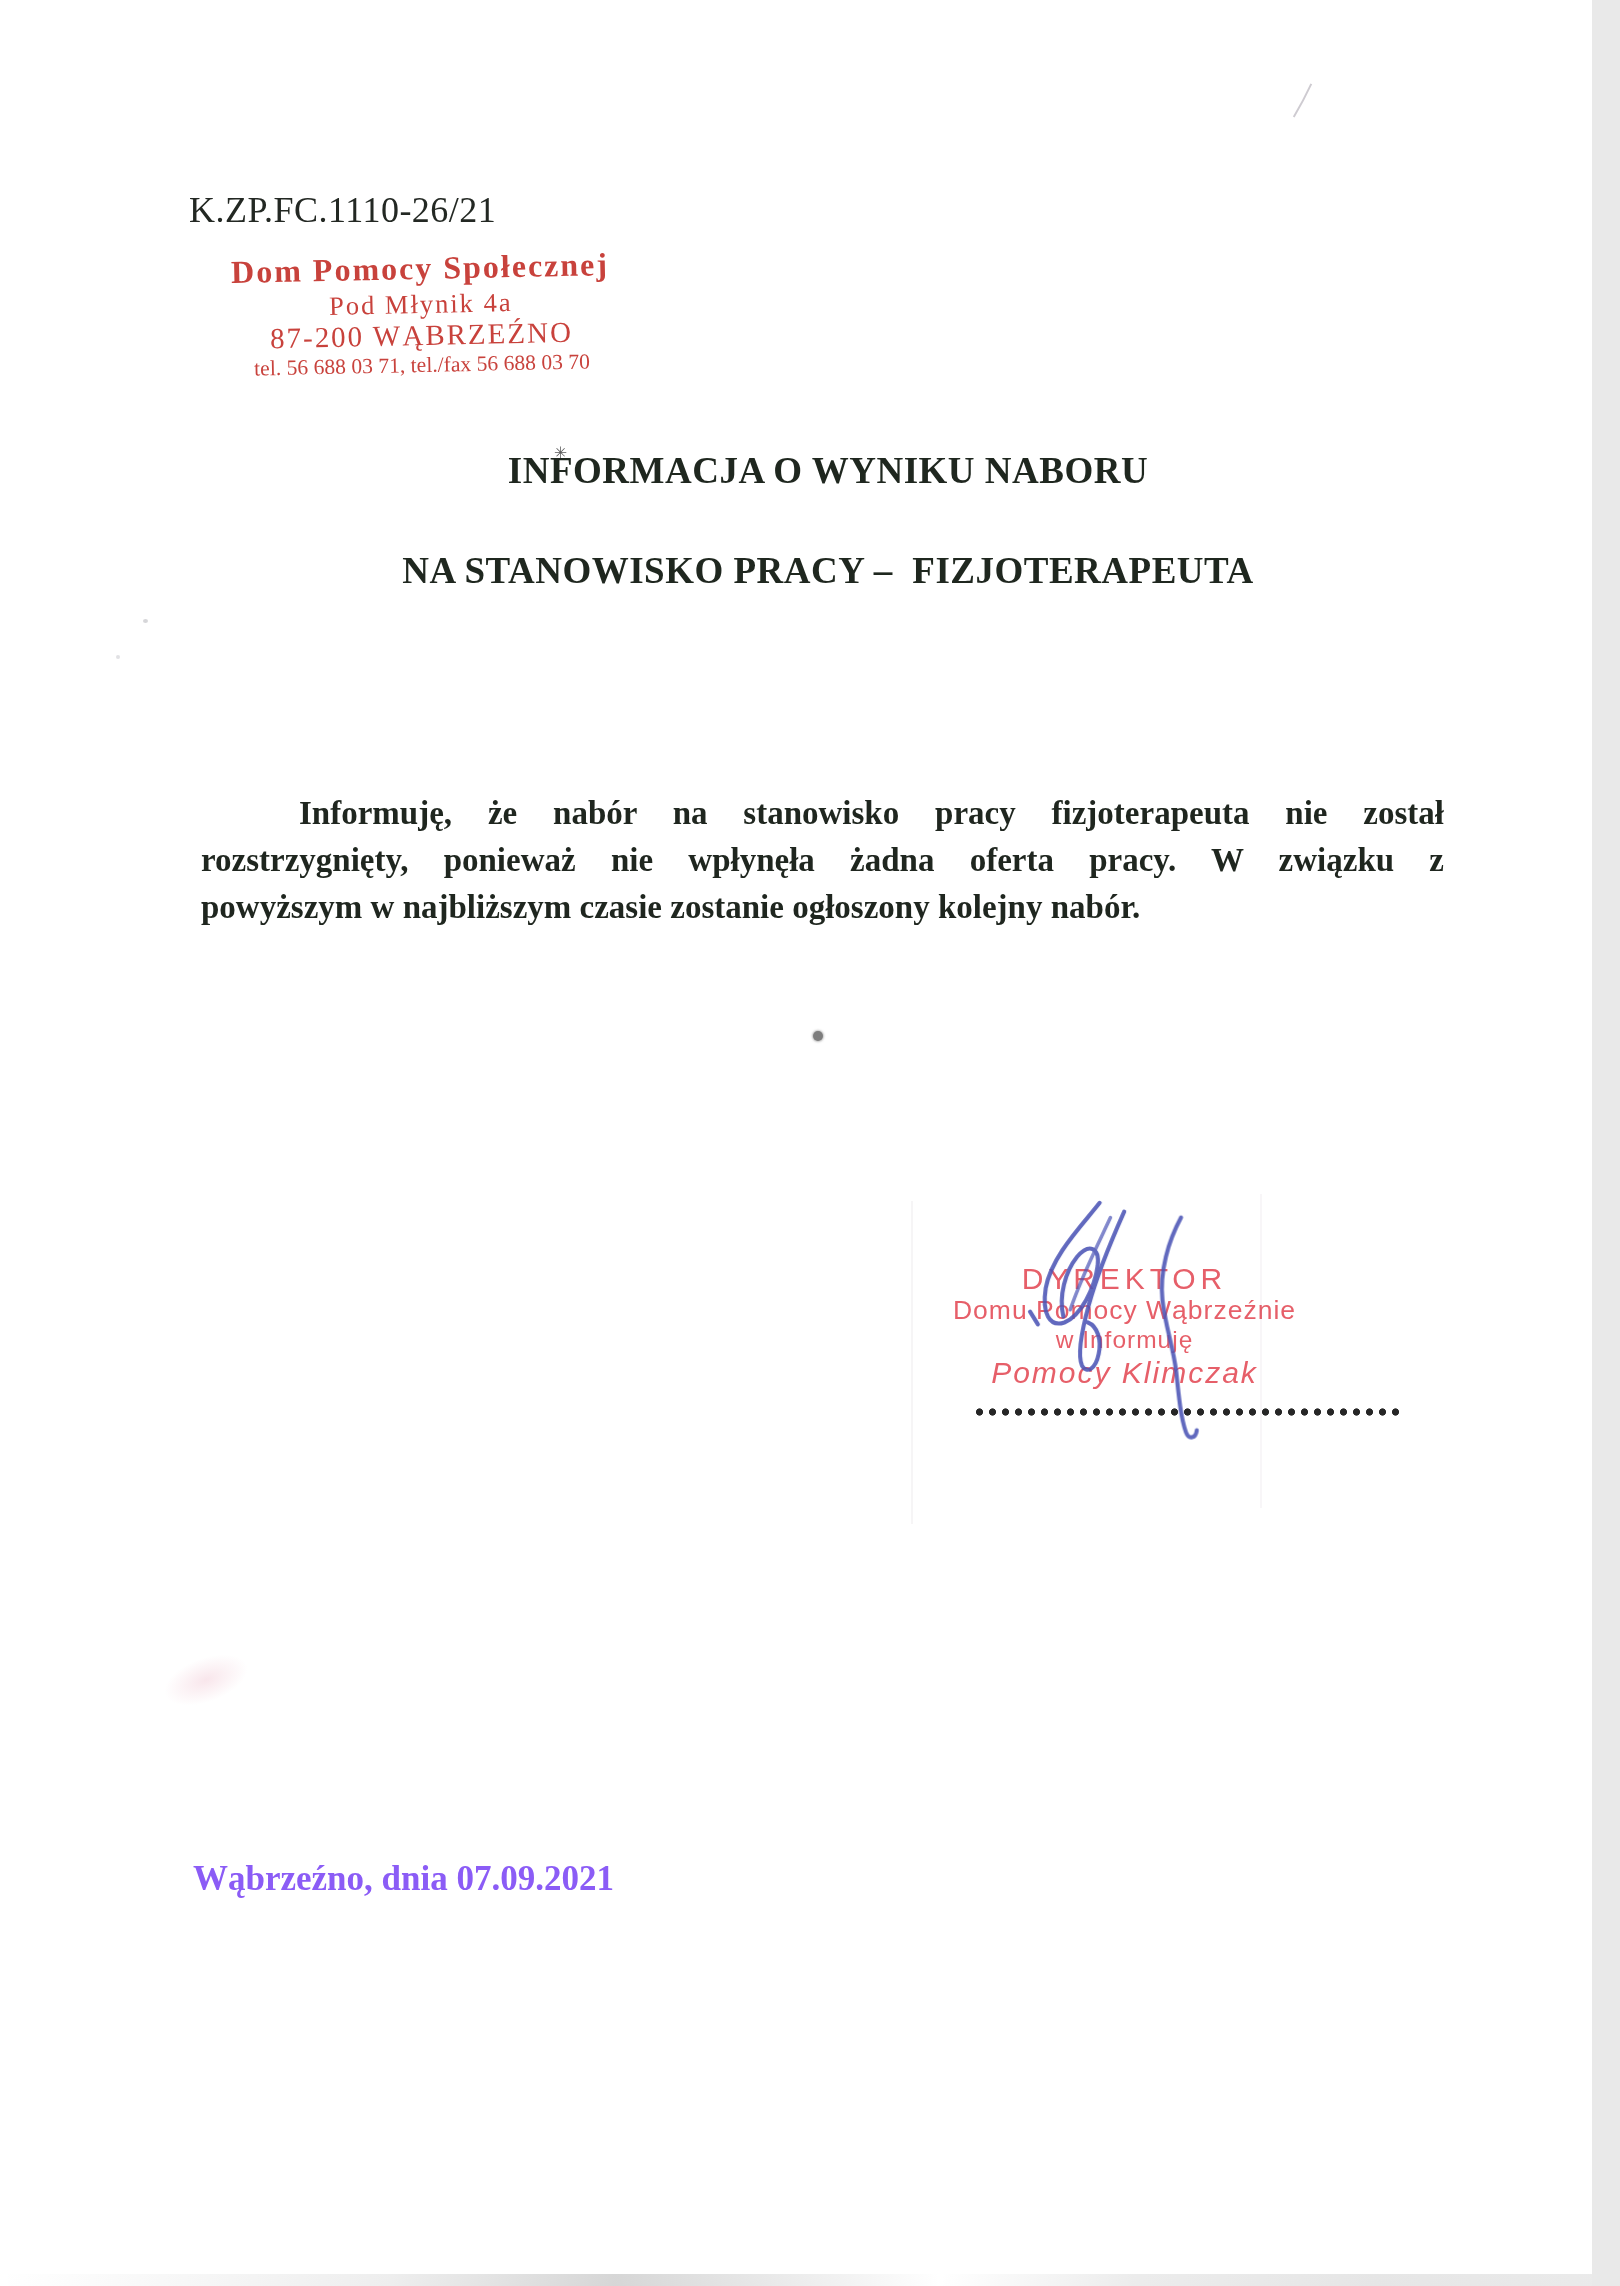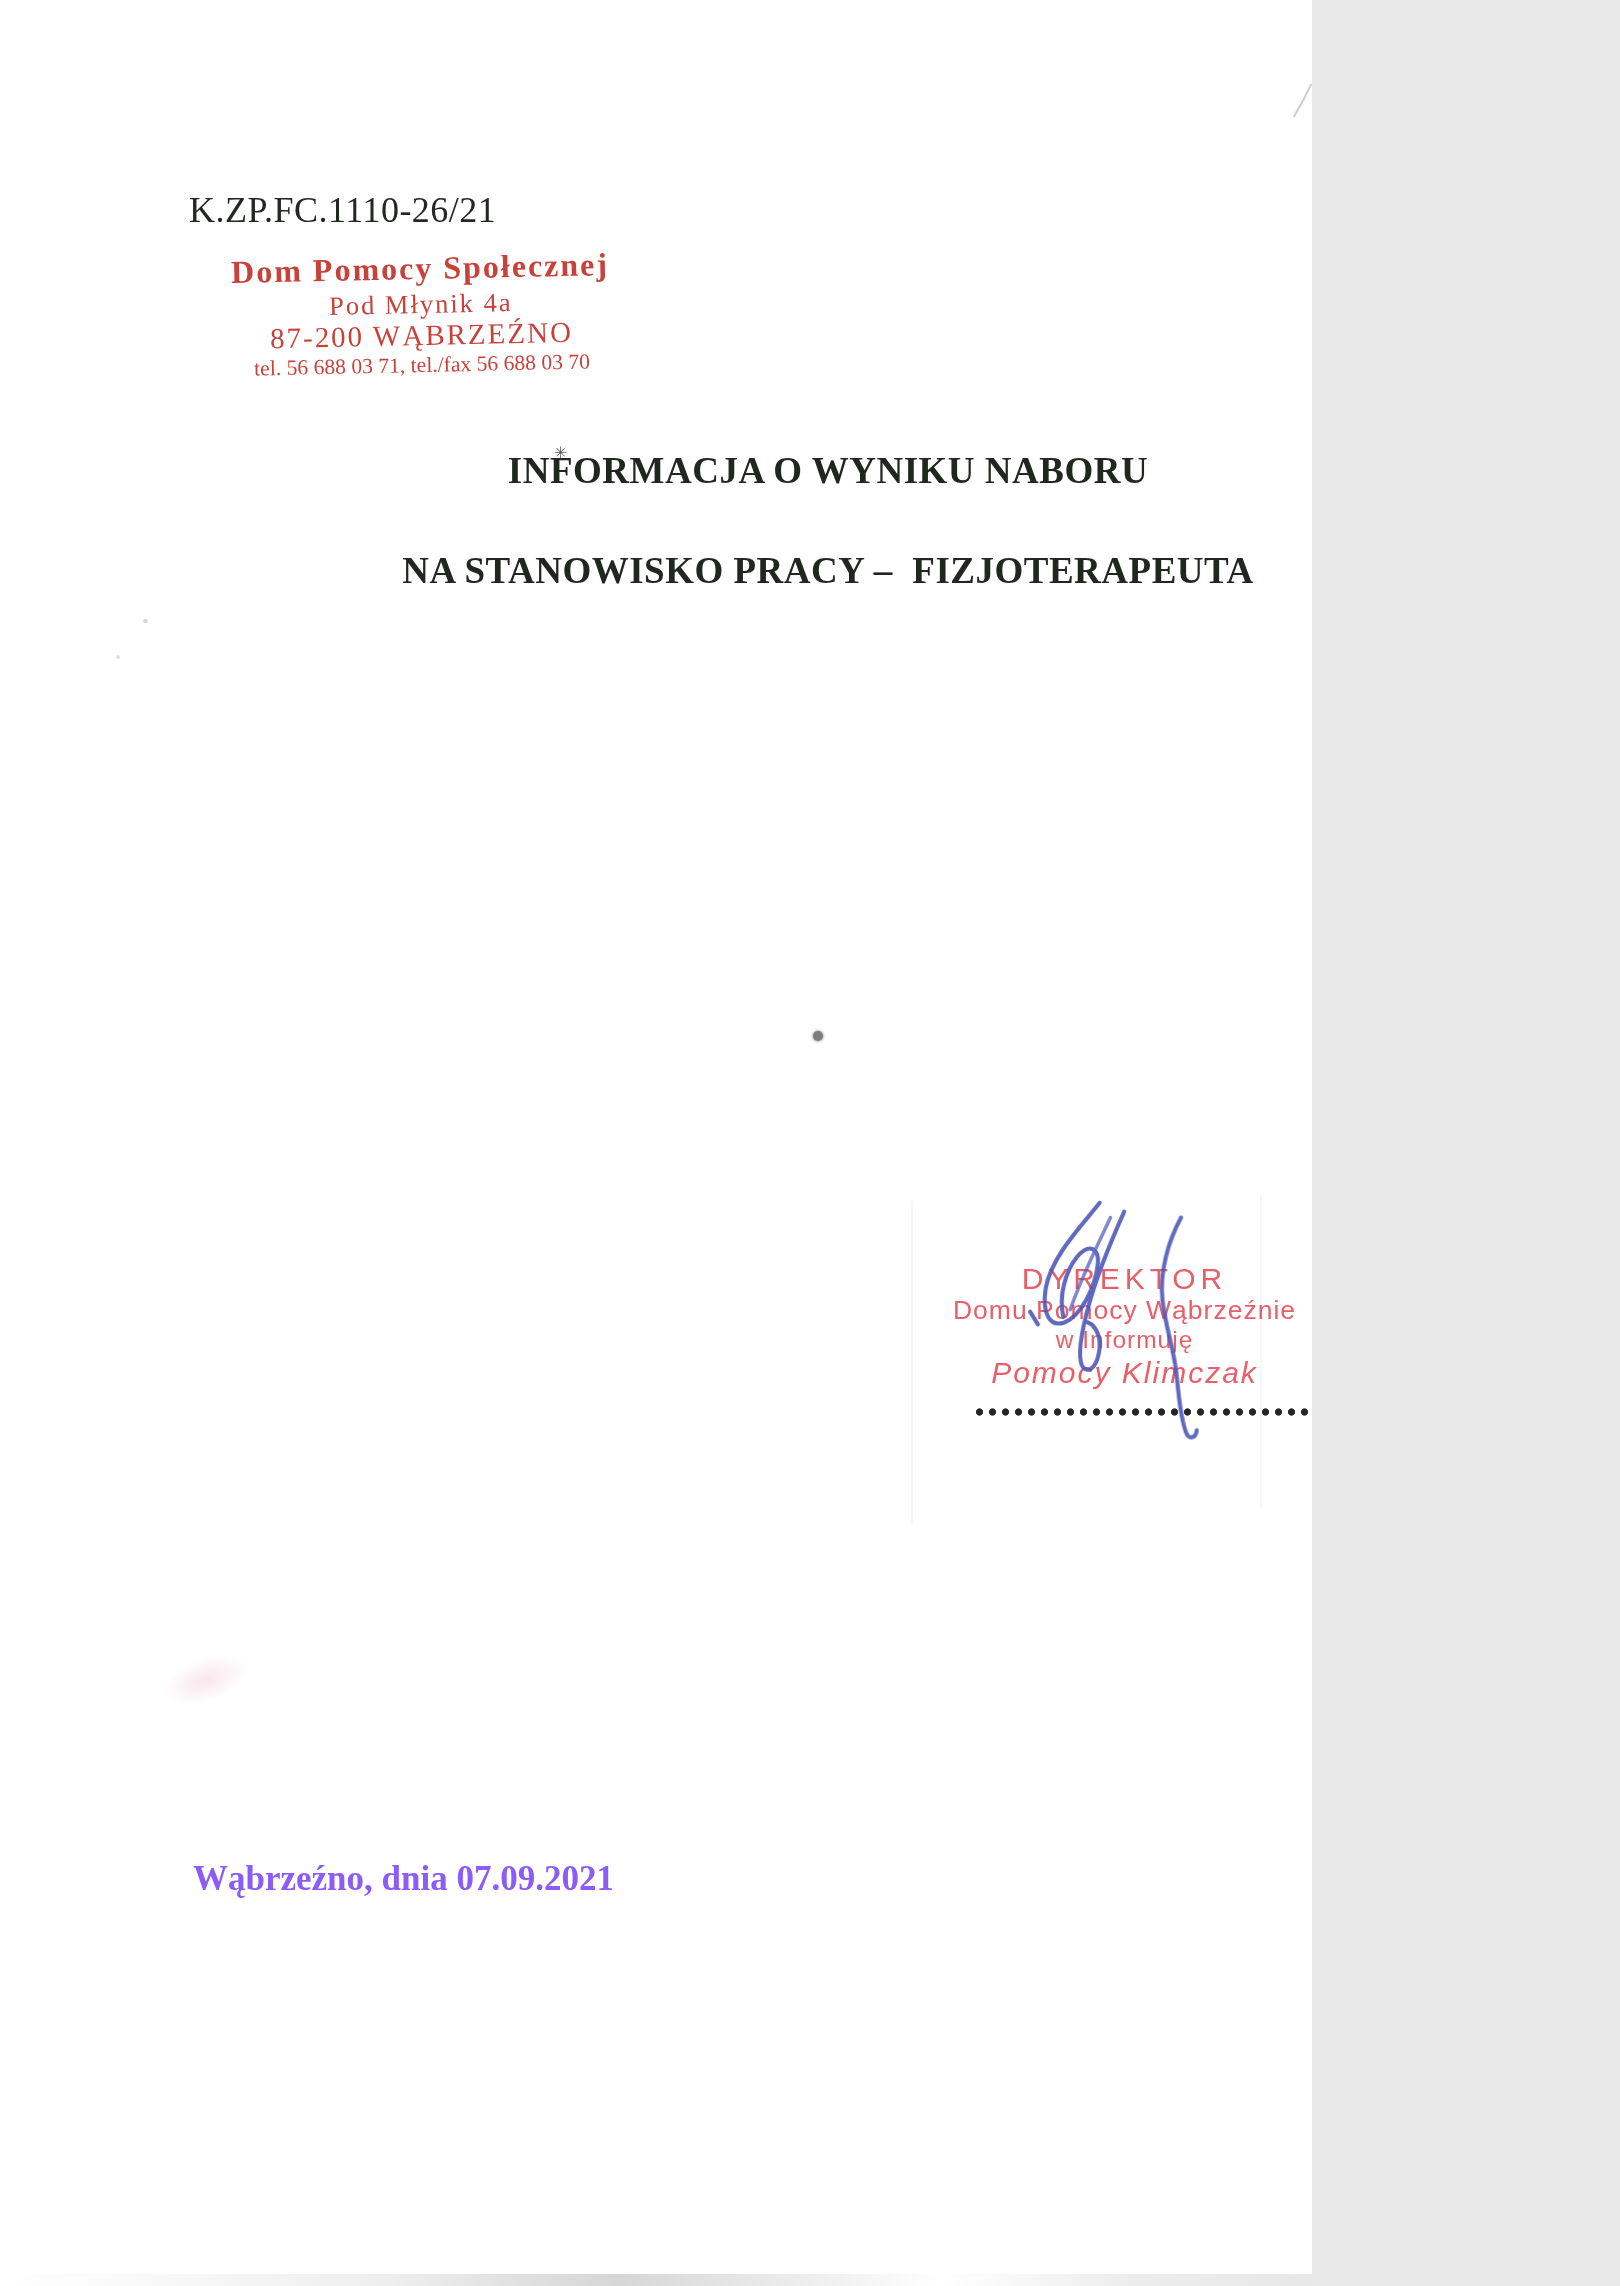--- a/index.html
+++ b/index.html
@@ -1,18 +1,18 @@
 <!DOCTYPE html>
 <html><head>
 <meta charset="utf-8">
 <style>
   html,body{margin:0;padding:0;background:#e9e9e9;}
   .page{
     position:relative;
-    width:1312px;height:2287px;
+    width:1592px;height:2287px;
     background:#ffffff;
     overflow:hidden;
     font-family:"Liberation Serif", serif;
     color:#212621;
   }
   .abs{position:absolute;}
 
   .ref-number{
     left:189px;top:190px;
     font-size:36px;line-height:41px;
@@ -139,20 +139,25 @@
     <div class="s2">Pod Młynik 4a</div>
     <div class="s3">87-200 WĄBRZEŹNO</div>
     <div class="s4">tel. 56 688 03 71, tel./fax 56 688 03 70</div>
   </div>
 
   <div class="abs title-speck">✳</div>
 
   <div class="abs doc-title">INFORMACJA O WYNIKU NABORU</div>
   <div class="abs doc-subtitle">NA STANOWISKO PRACY –&nbsp; FIZJOTERAPEUTA</div>
 
+  <div class="abs body-par">
+    <div class="jline l1">Informuję, że nabór na stanowisko pracy fizjoterapeuta nie został</div>
+    <div class="jline">rozstrzygnięty, ponieważ nie wpłynęła żadna oferta pracy. W związku z</div>
+    <div class="lastline">powyższym w najbliższym czasie zostanie ogłoszony kolejny nabór.</div>
+  </div>
 
   <div class="abs mid-dot"></div>
 
   <div class="abs director-stamp">
     <div class="d1">DYREKTOR</div>
     <div class="d2">Domu Pomocy Wąbrzeźnie</div>
     <div class="d3">w Informuję</div>
     <div class="d4">Pomocy Klimczak</div>
   </div>
 

